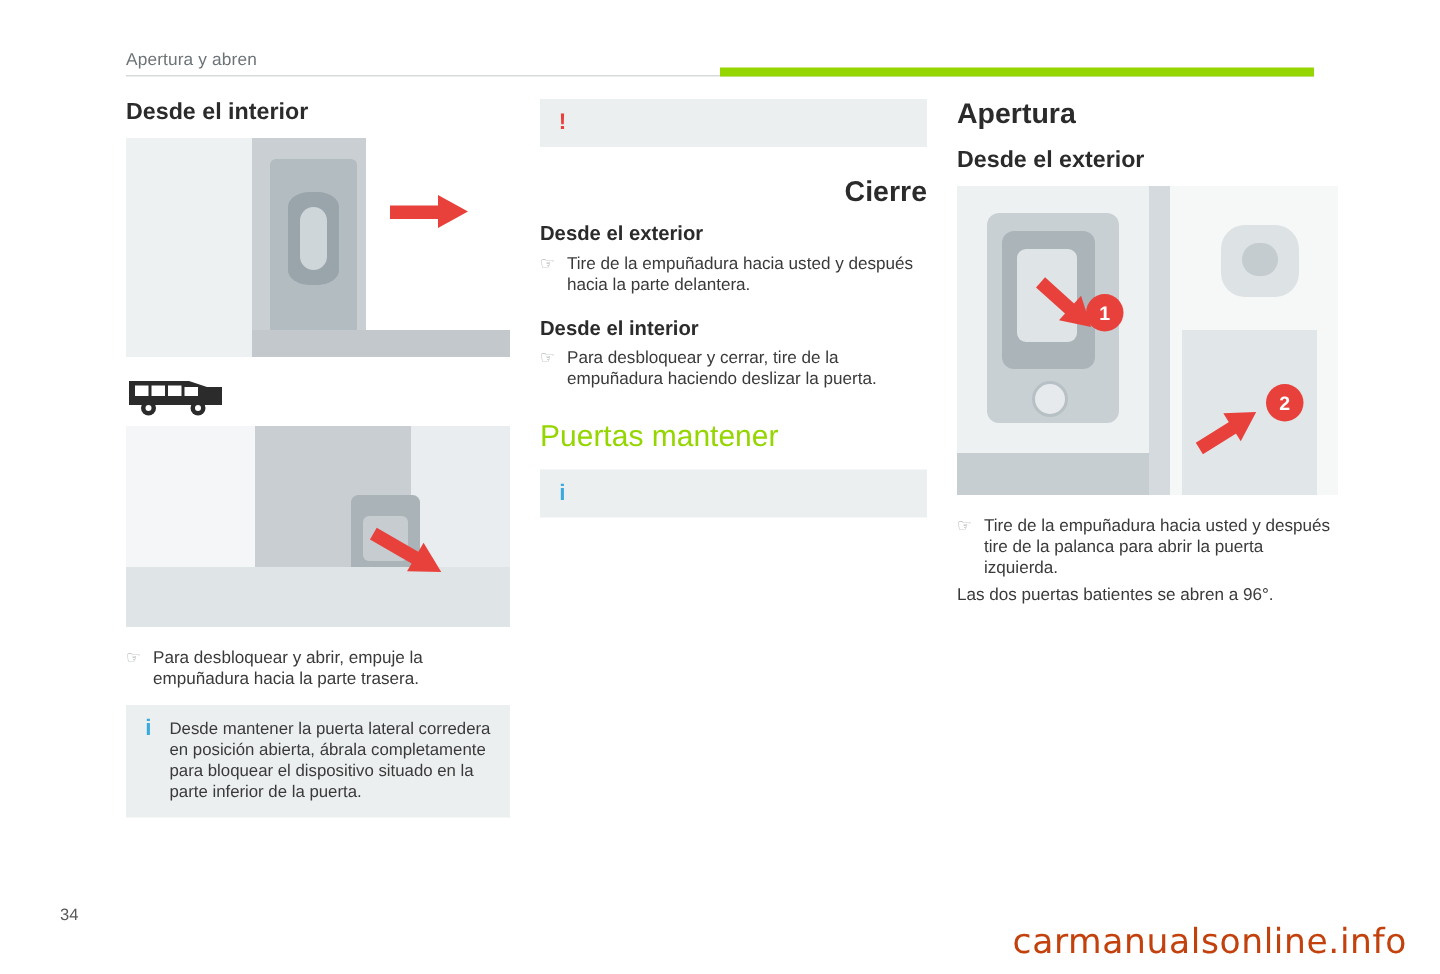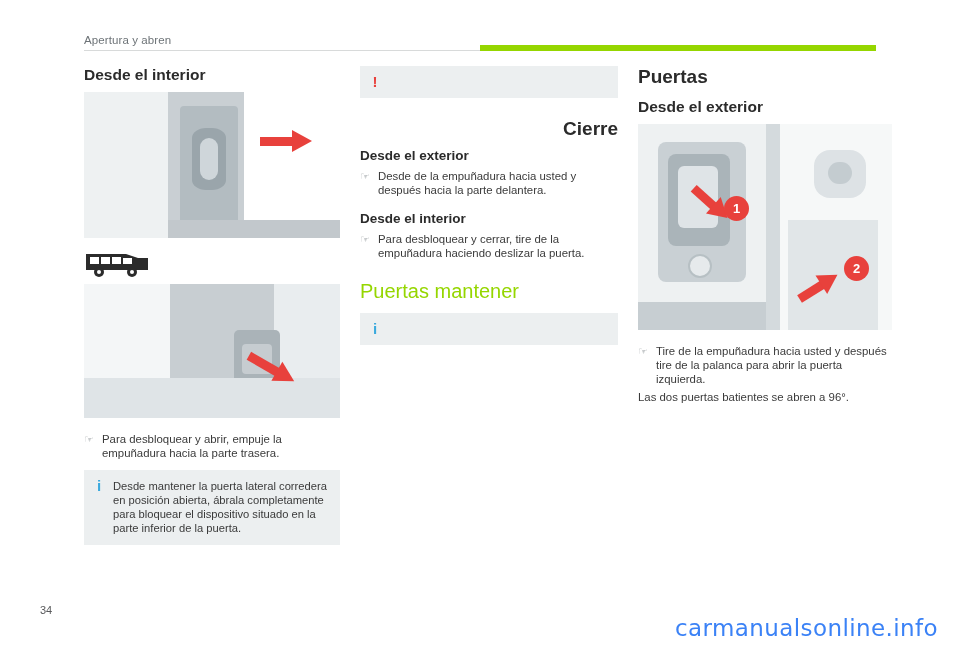--- a/index.html
+++ b/index.html
@@ -112,21 +112,21 @@
   .badge{
     position:absolute;width:25px;height:25px;border-radius:50%;
     background:#e8413c;color:#fff;font-size:13px;font-weight:bold;
     display:flex;align-items:center;justify-content:center;
   }
 
   
   .pg{position:absolute;left:40px;top:604px;font-size:11px;color:#58595b;}
   .wm{
     position:absolute;right:22px;bottom:8px;
-    font-size:23px;color:#3b82f6;letter-spacing:.4px;
+    font-size:23px;color:#c2410c;letter-spacing:.4px;
     font-family:"DejaVu Sans", sans-serif;
   }
 </style>
 </head>
 <body>
 
 <div class="page">
 
   <div class="hdr-label">Apertura y abren</div>
   <div class="hdr-rule"></div>
@@ -191,38 +191,38 @@
 
   <div class="col col2">
     <div class="note" style="margin-top:0;">
       <span class="ic warn">!</span>
     </div>
 
     <h1 class="blk" style="margin-top:20px;text-align:right;">Cierre</h1>
     <h3 class="sub" style="margin-top:4px;">Desde el exterior</h3>
     <div class="bullet">
       <span class="gl">☞</span>
-      <span class="tx">Desde de la empuñadura hacia usted y después hacia la parte delantera.</span>
+      <span class="tx">Tire de la empuñadura hacia usted y después hacia la parte delantera.</span>
     </div>
 
     <h3 class="sub">Desde el interior</h3>
     <div class="bullet">
       <span class="gl">☞</span>
       <span class="tx">Para desbloquear y cerrar, tire de la empuñadura haciendo deslizar la puerta.</span>
     </div>
 
     <h1 class="big">Puertas mantener</h1>
 
     <div class="note" style="margin-top:4px;">
       <span class="ic info">i</span>
     </div>
   </div>
 
   <div class="col col3">
-    <h1 class="blk">Puertas</h1>
+    <h1 class="blk">Apertura</h1>
     <h2 class="sec" style="margin-top:10px;">Desde el exterior</h2>
 
     <div class="fig fig3">
       <div class="f3-bg"></div>
       <div class="f3-left"></div>
       <div class="f3-seam"></div>
       <div class="f3-right"></div>
       <div class="f3-lever"></div>
       <div class="f3-lever2"></div>
       <div class="f3-bar"></div>

